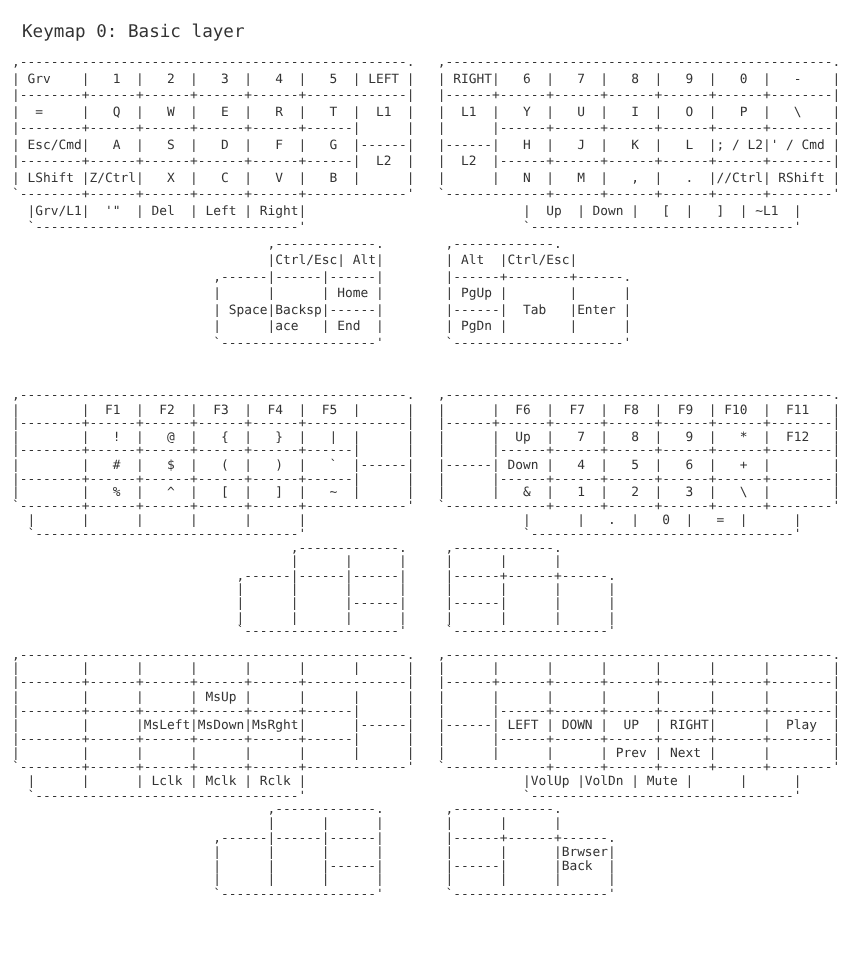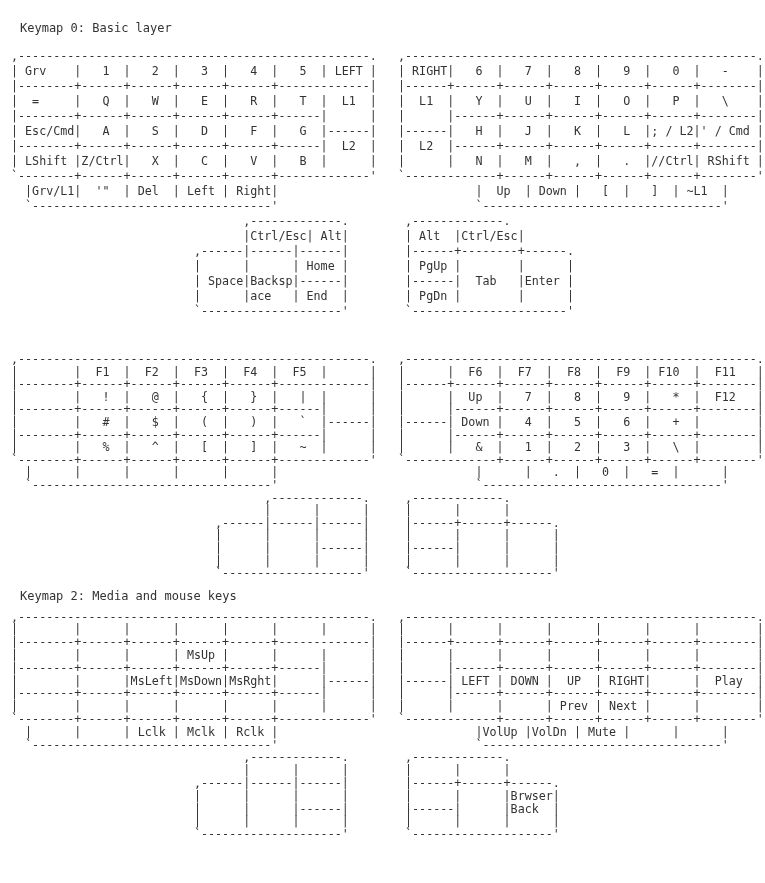--- a/index.html
+++ b/index.html
@@ -11,21 +11,21 @@
     width: 765px;
     height: 883px;
     overflow: hidden;
     font-family: "DejaVu Sans Mono", "Liberation Mono", monospace;
     color: #333333;
   }
   .page {
     padding-top: 21px;
   }
   .km-title {
-    font-size: 12px;
+    font-size: 16px;
     line-height: 15px;
     margin: 0 0 0 20px;
     white-space: pre;
   }
   .km-art {
     font-family: "DejaVu Sans Mono", "Liberation Mono", monospace;
     font-size: 11.7px;
     white-space: pre;
   }
   #s0 .km-art { line-height: 15px;   margin: 13px 0 34px 11px; }
@@ -74,21 +74,20 @@
                                     ,-------------.     ,-------------.
                                     |      |      |     |      |      |
                              ,------|------|------|     |------+------+------.
                              |      |      |      |     |      |      |      |
                              |      |      |------|     |------|      |      |
                              |      |      |      |     |      |      |      |
                              `--------------------'     `--------------------'</pre>
   </section>
 
   <section id="s2">
-    <div class="km-title">Keymap 2: Media and mouse keys</div>
     <pre class="km-art">,--------------------------------------------------.   ,--------------------------------------------------.
 |        |      |      |      |      |      |      |   |      |      |      |      |      |      |        |
 |--------+------+------+------+------+-------------|   |------+------+------+------+------+------+--------|
 |        |      |      | MsUp |      |      |      |   |      |      |      |      |      |      |        |
 |--------+------+------+------+------+------|      |   |      |------+------+------+------+------+--------|
 |        |      |MsLeft|MsDown|MsRght|      |------|   |------| LEFT | DOWN |  UP  | RIGHT|      |  Play  |
 |--------+------+------+------+------+------|      |   |      |------+------+------+------+------+--------|
 |        |      |      |      |      |      |      |   |      |      |      | Prev | Next |      |        |
 `--------+------+------+------+------+-------------'   `-------------+------+------+------+------+--------'
   |      |      | Lclk | Mclk | Rclk |                            |VolUp |VolDn | Mute |      |      |

